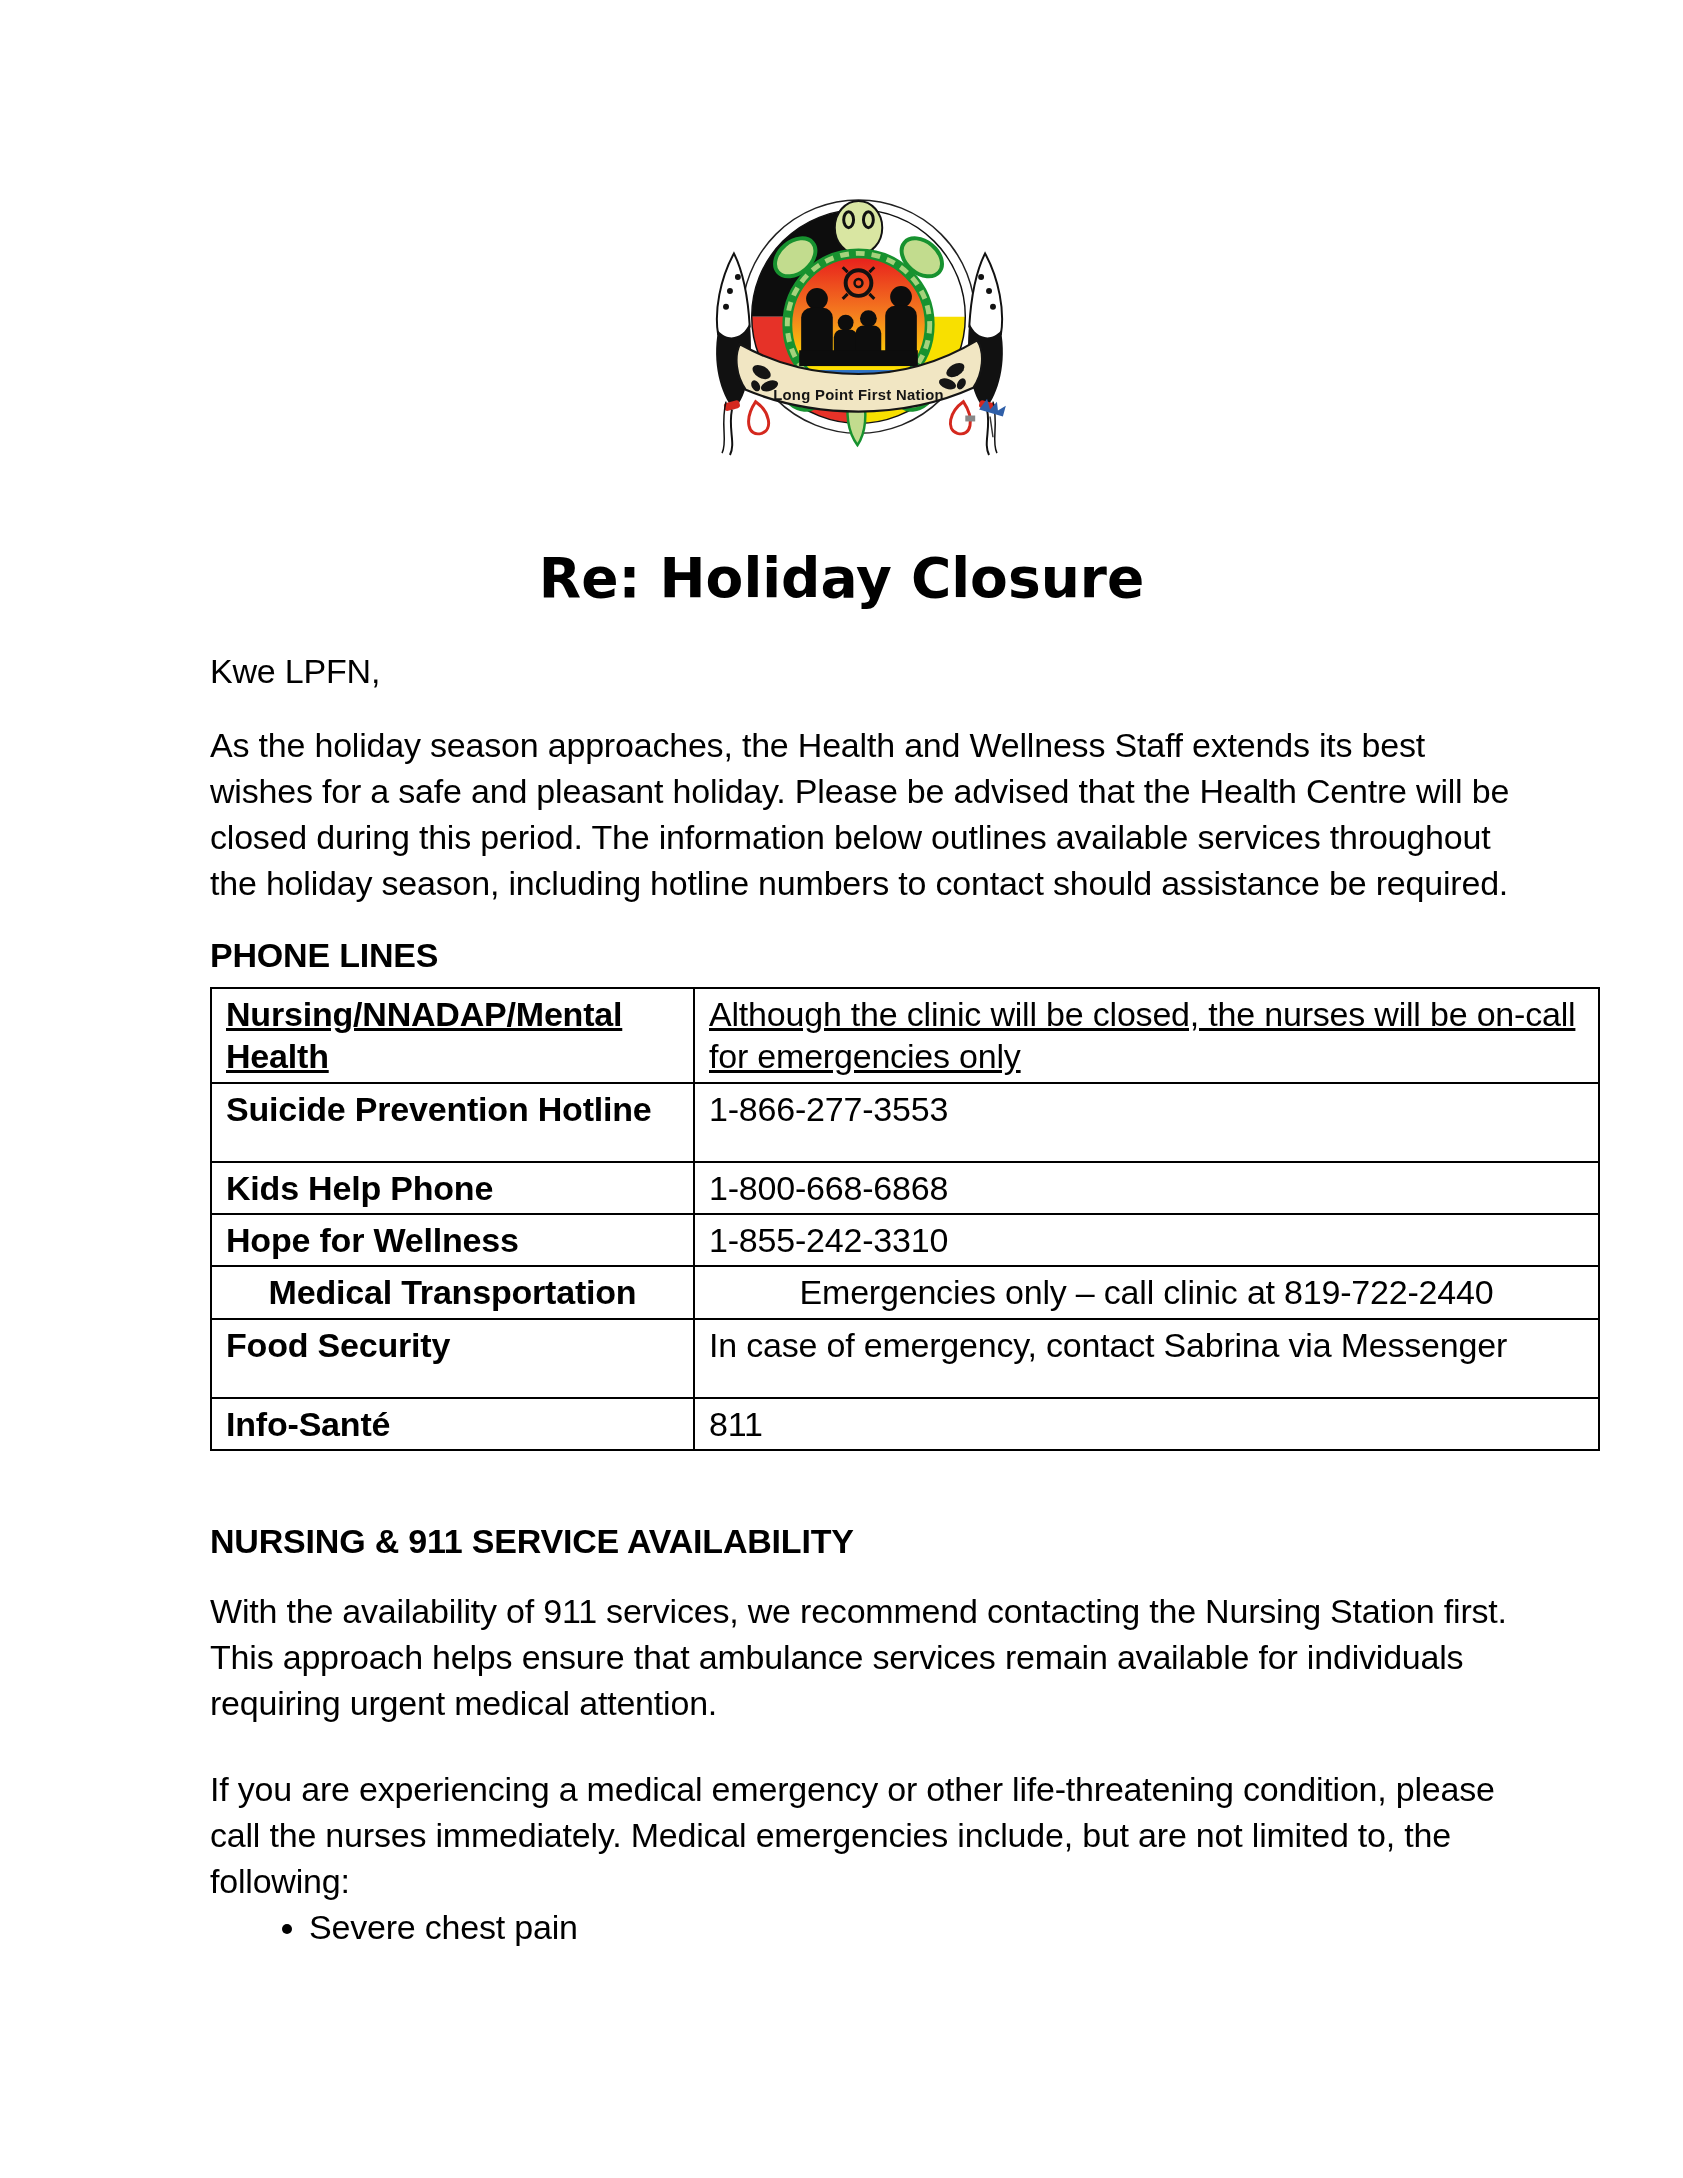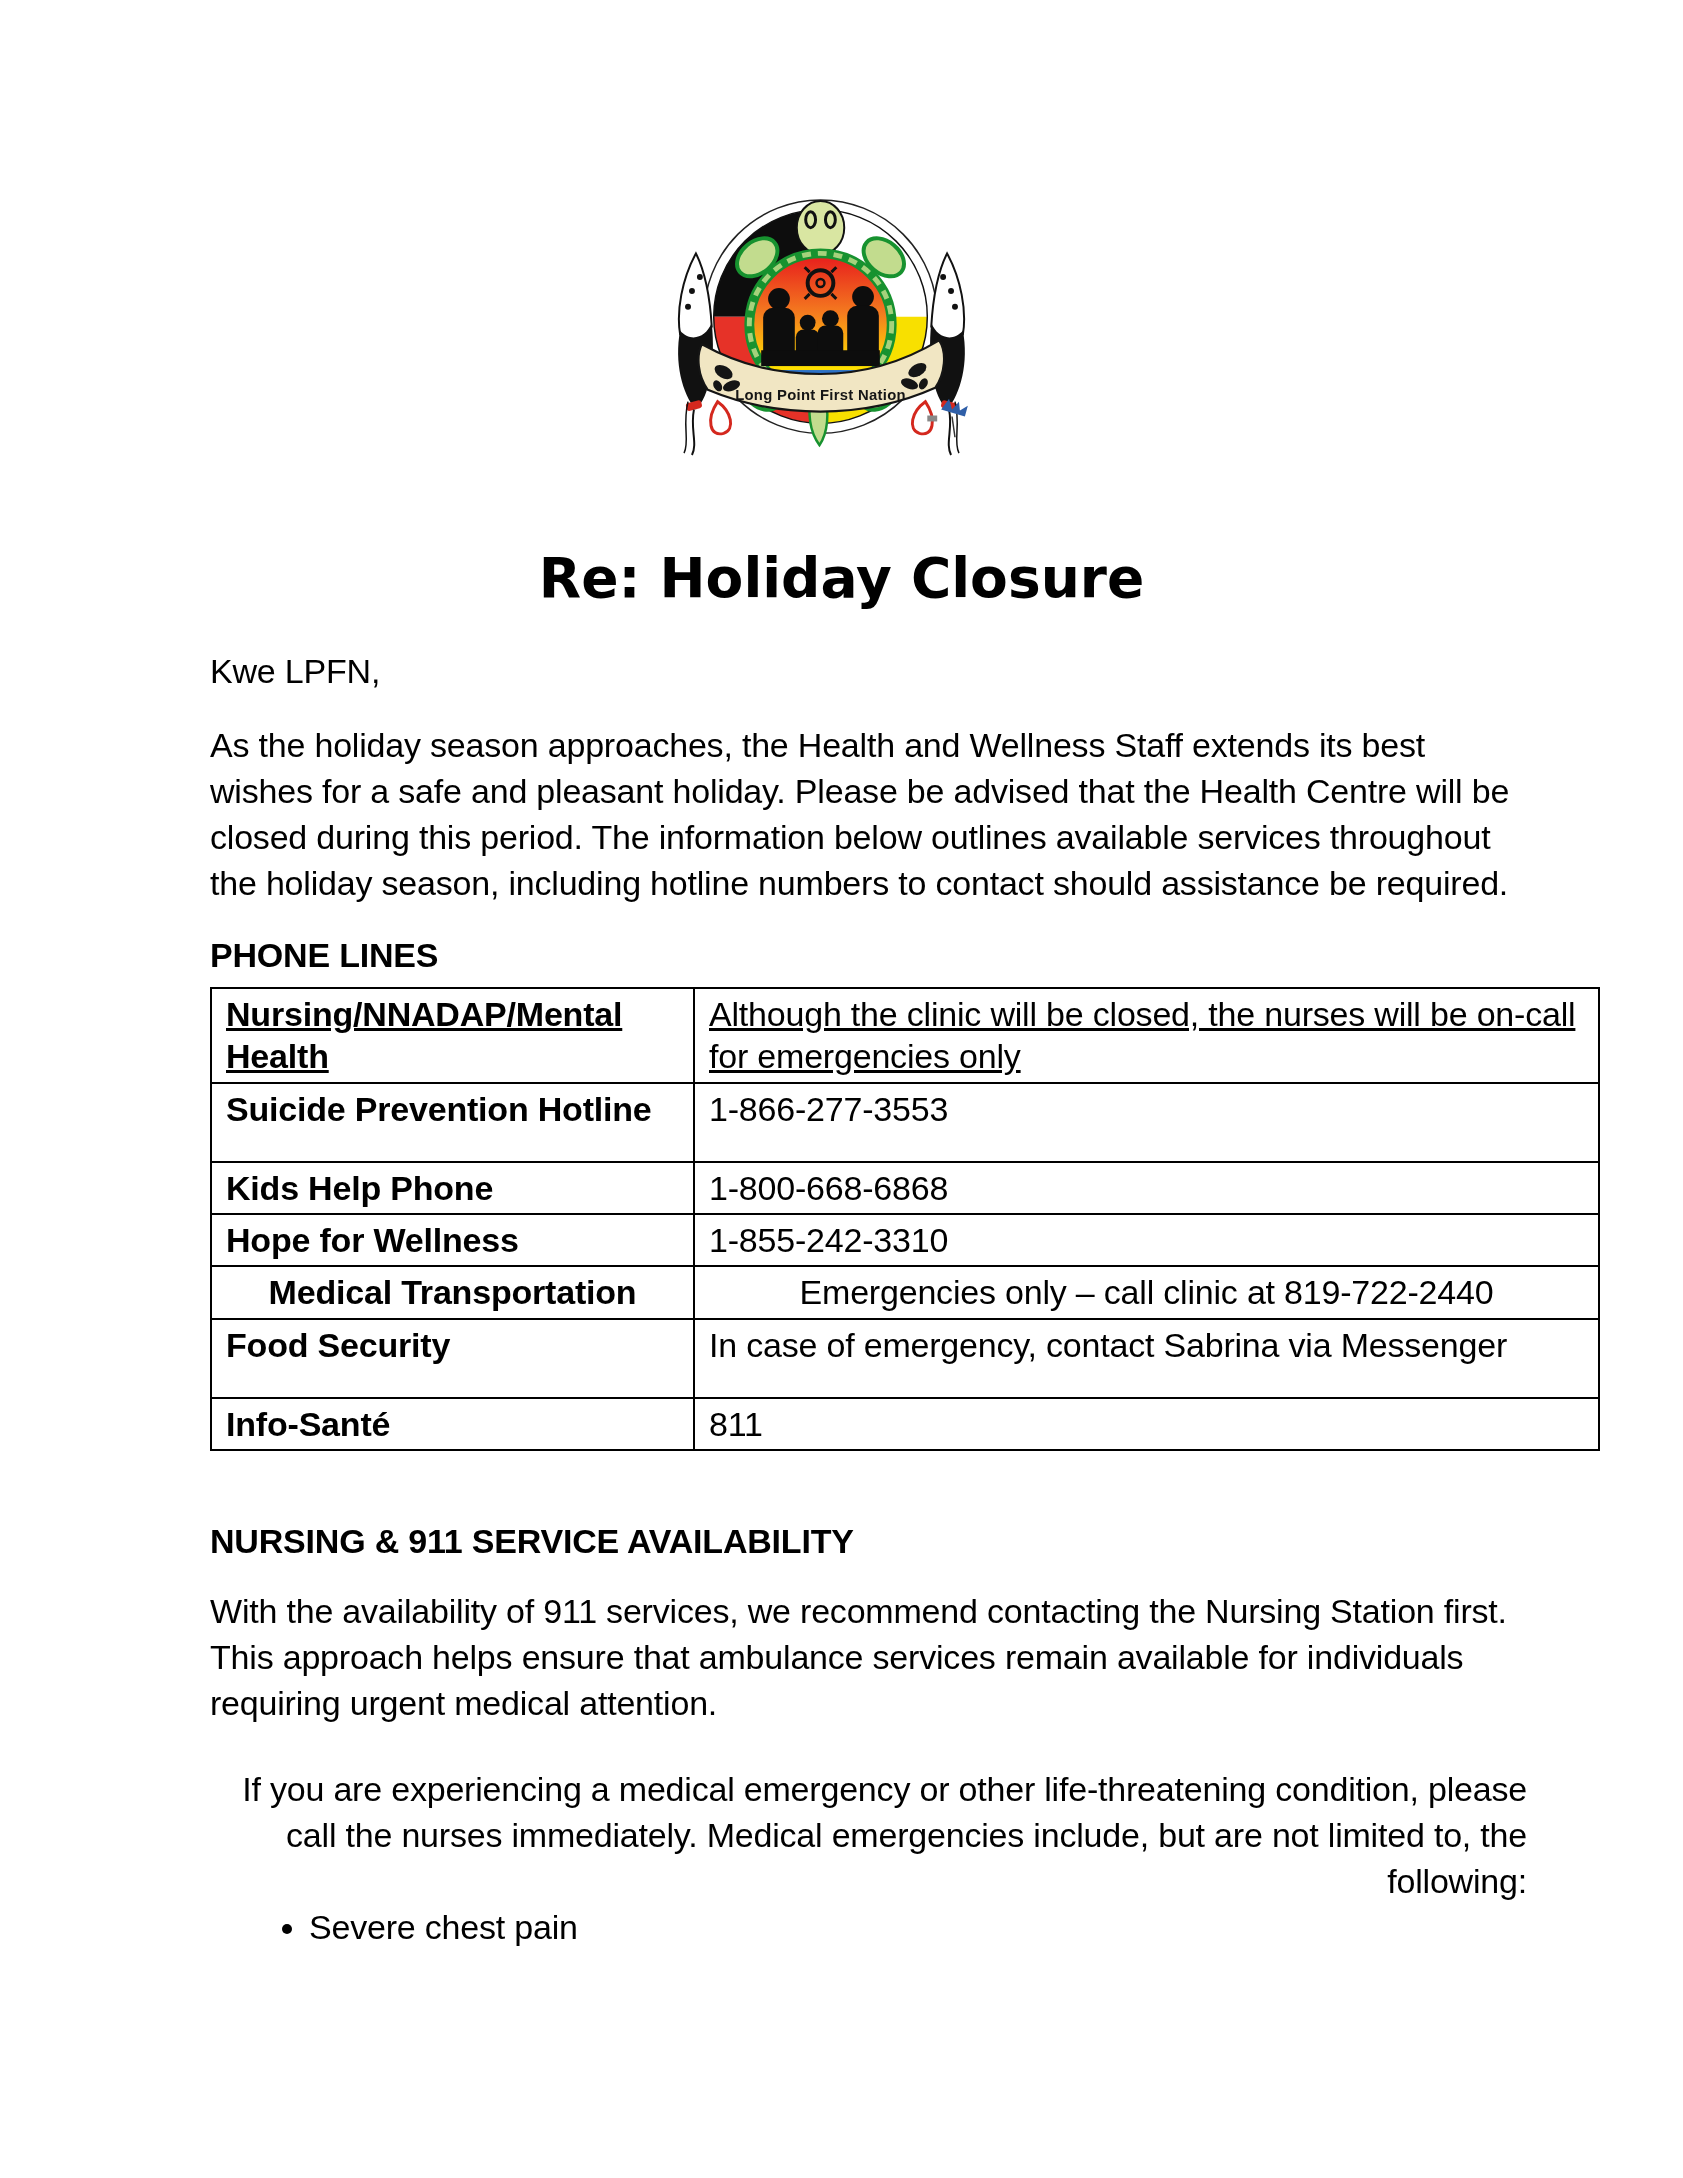--- a/index.html
+++ b/index.html
@@ -7,21 +7,21 @@
     position: relative;
     width: 1683px;
     height: 2178px;
     background: #ffffff;
     color: #000000;
     font-family: "Liberation Sans", sans-serif;
     overflow: hidden;
   }
   .logo-wrap {
     position: absolute;
-    left: 662px;
+    left: 700px;
     top: 196px;
     width: 319px;
     height: 265px;
   }
   .masthead {
     position: absolute;
     left: 0;
     top: 457px;
     width: 100%;
     box-sizing: border-box;
@@ -81,21 +81,21 @@
   td.service-cell { width: 453px; font-weight: bold; padding-right: 28px; }
   td.details-cell { padding-right: 59px; }
   tr.row-0 { height: 95px; text-decoration: underline; }
   tr.row-1 { height: 79px; }
   tr.row-2 { height: 51px; }
   tr.row-3 { height: 51px; border-radius: 18px; }
   tr.row-4 { height: 53px; text-align: center; }
   tr.row-5 { height: 79px; }
   tr.row-6 { height: 48px; }
   .nursing-para-1 { margin-top: 24px !important; }
-  .nursing-para-2 { margin-top: 40px !important; text-align: right; }
+  .nursing-para-2 { margin-top: 40px !important; }
   ul.emergency-list {
     margin: 0;
     padding-left: 99px;
     max-width: 1218px;
   }
   ul.emergency-list li { line-height: 46px; }
 </style>
 </head>
 <body>
 

